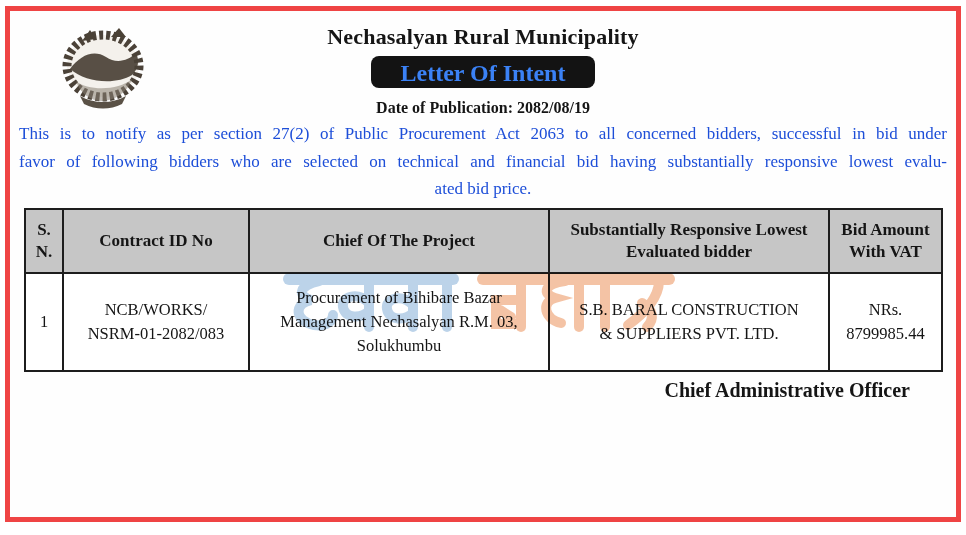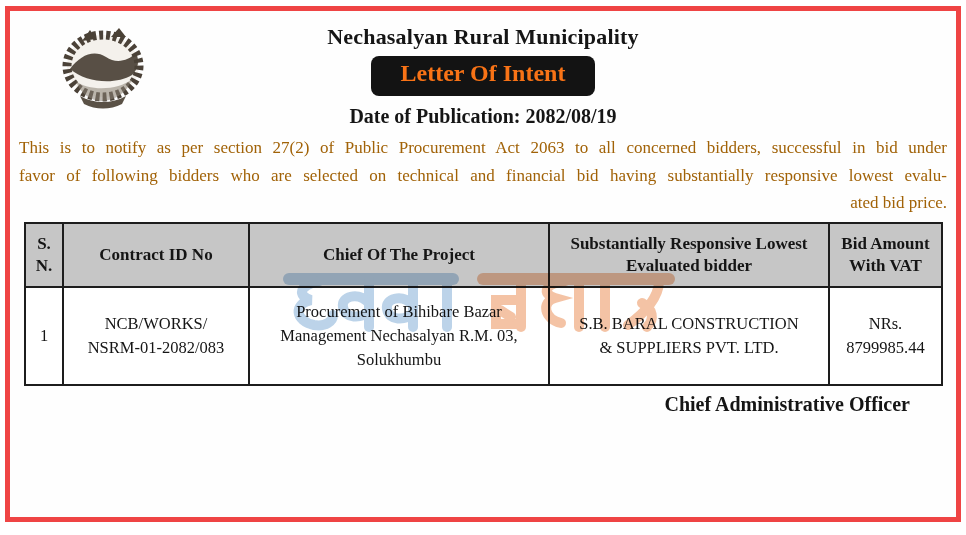--- a/index.html
+++ b/index.html
@@ -12,32 +12,32 @@
   }
 
   .emblem { position:absolute; left:46px; top:14px; width:95px; height:85px; }
 
   .letterhead { text-align:center; padding-top:13px; position:relative; z-index:2; }
   .org-name   { font-size:22px; font-weight:bold; line-height:26px; letter-spacing:.2px; }
   .office-name{ font-size:23px; font-weight:bold; line-height:28px; }
   .addr-1     { font-size:17px; font-weight:bold; line-height:21px; }
   .addr-2     { font-size:16px; font-weight:bold; line-height:20px; }
   .loi-banner {
-    display:inline-block; background:#131313; color:#f97316;
+    display:inline-block; background:#131313; color:#3b82f6;
     font-size:24px; font-weight:bold; line-height:30px;
-    padding:2px 30px 8px; border-radius:8px; margin-top:6px;
+    padding:2px 30px 0; border-radius:8px; margin-top:6px;
   }
-  .pub-date   { font-size:20px; font-weight:bold; line-height:24px; margin-top:8px; }
+  .pub-date   { font-size:16px; font-weight:bold; line-height:24px; margin-top:8px; }
 
   .notice-para {
-    margin:6px 9px 0 9px; font-size:17px; line-height:27.5px; color:#a16207;
+    margin:0 9px 0 9px; font-size:17px; line-height:27.5px; color:#1d4ed8;
     position:relative; z-index:2;
   }
   .jline { text-align:justify; text-align-last:justify; }
-  .lline { text-align:right; }
+  .lline { text-align:center; }
 
   table.award {
     table-layout:fixed; border-collapse:collapse; width:917px; margin:5px 0 0 14px;
     position:relative; z-index:2; background:#fff;
   }
   table.award th, table.award td {
     border:2px solid #1d1d1d; text-align:center; vertical-align:middle;
     white-space:pre-line; padding:2px 6px; overflow:hidden;
   }
   table.award th { background:#c6c6c6; font-size:17px; font-weight:bold; line-height:22px; height:64px; }

